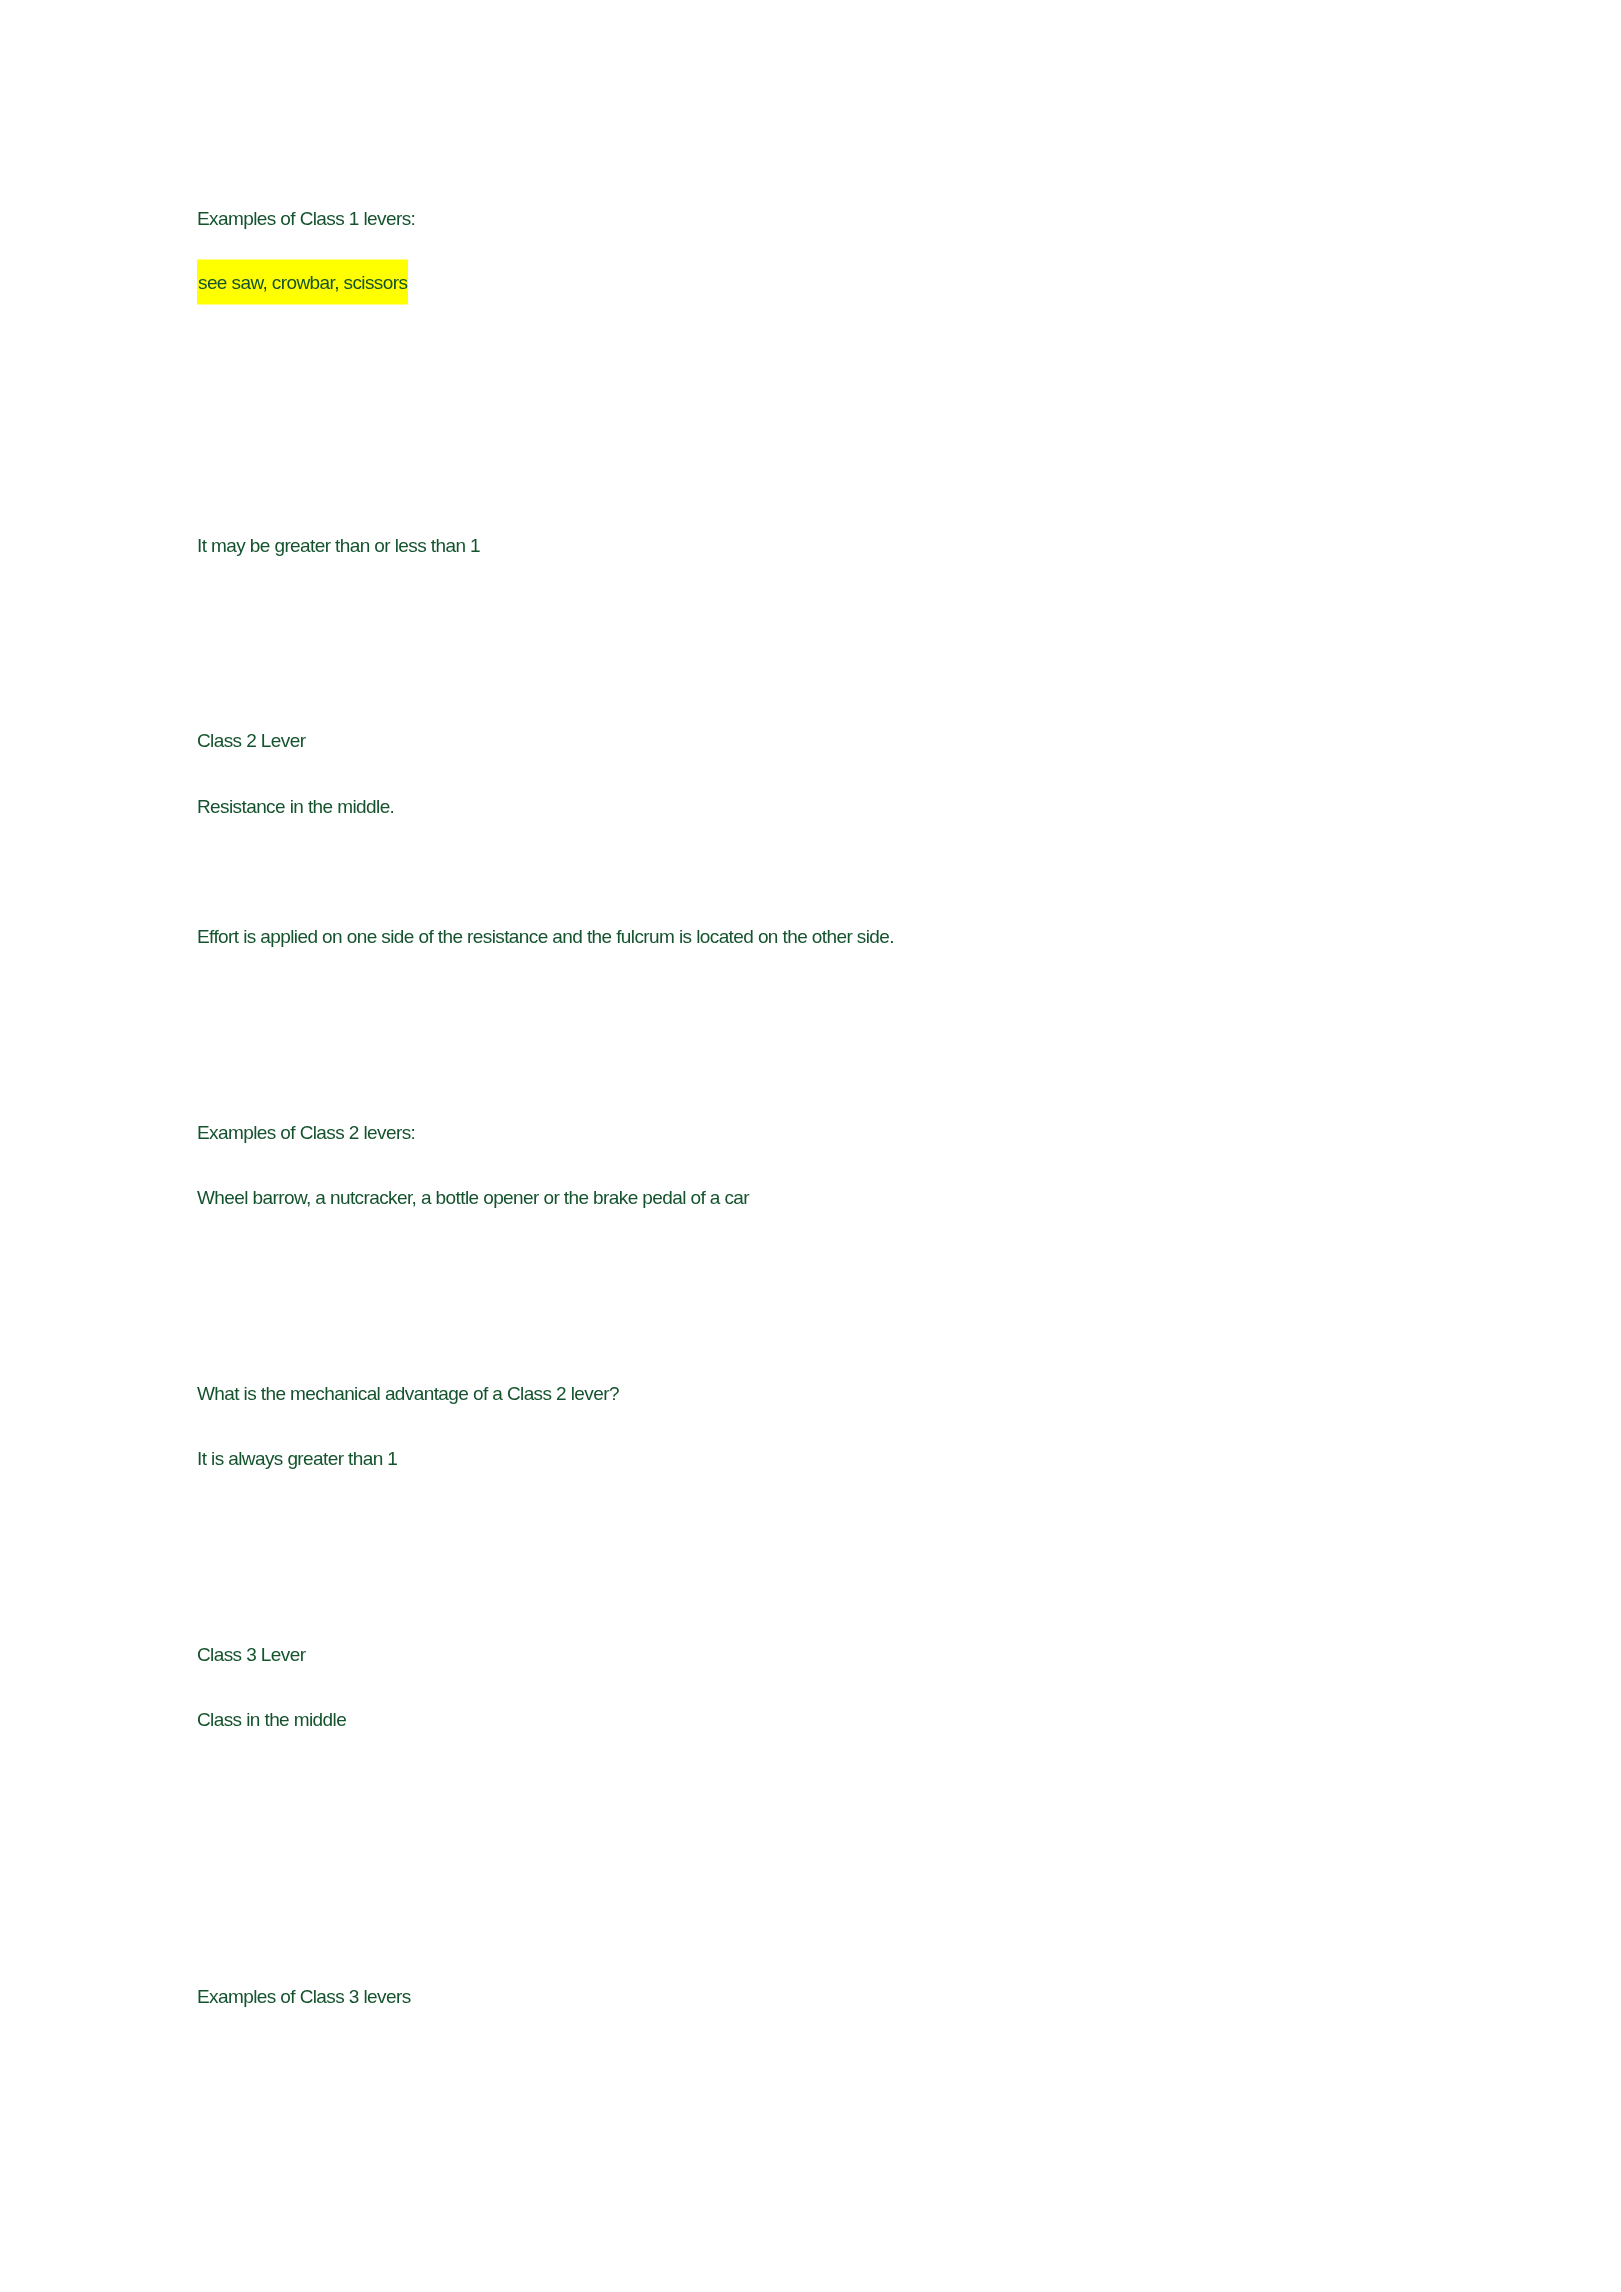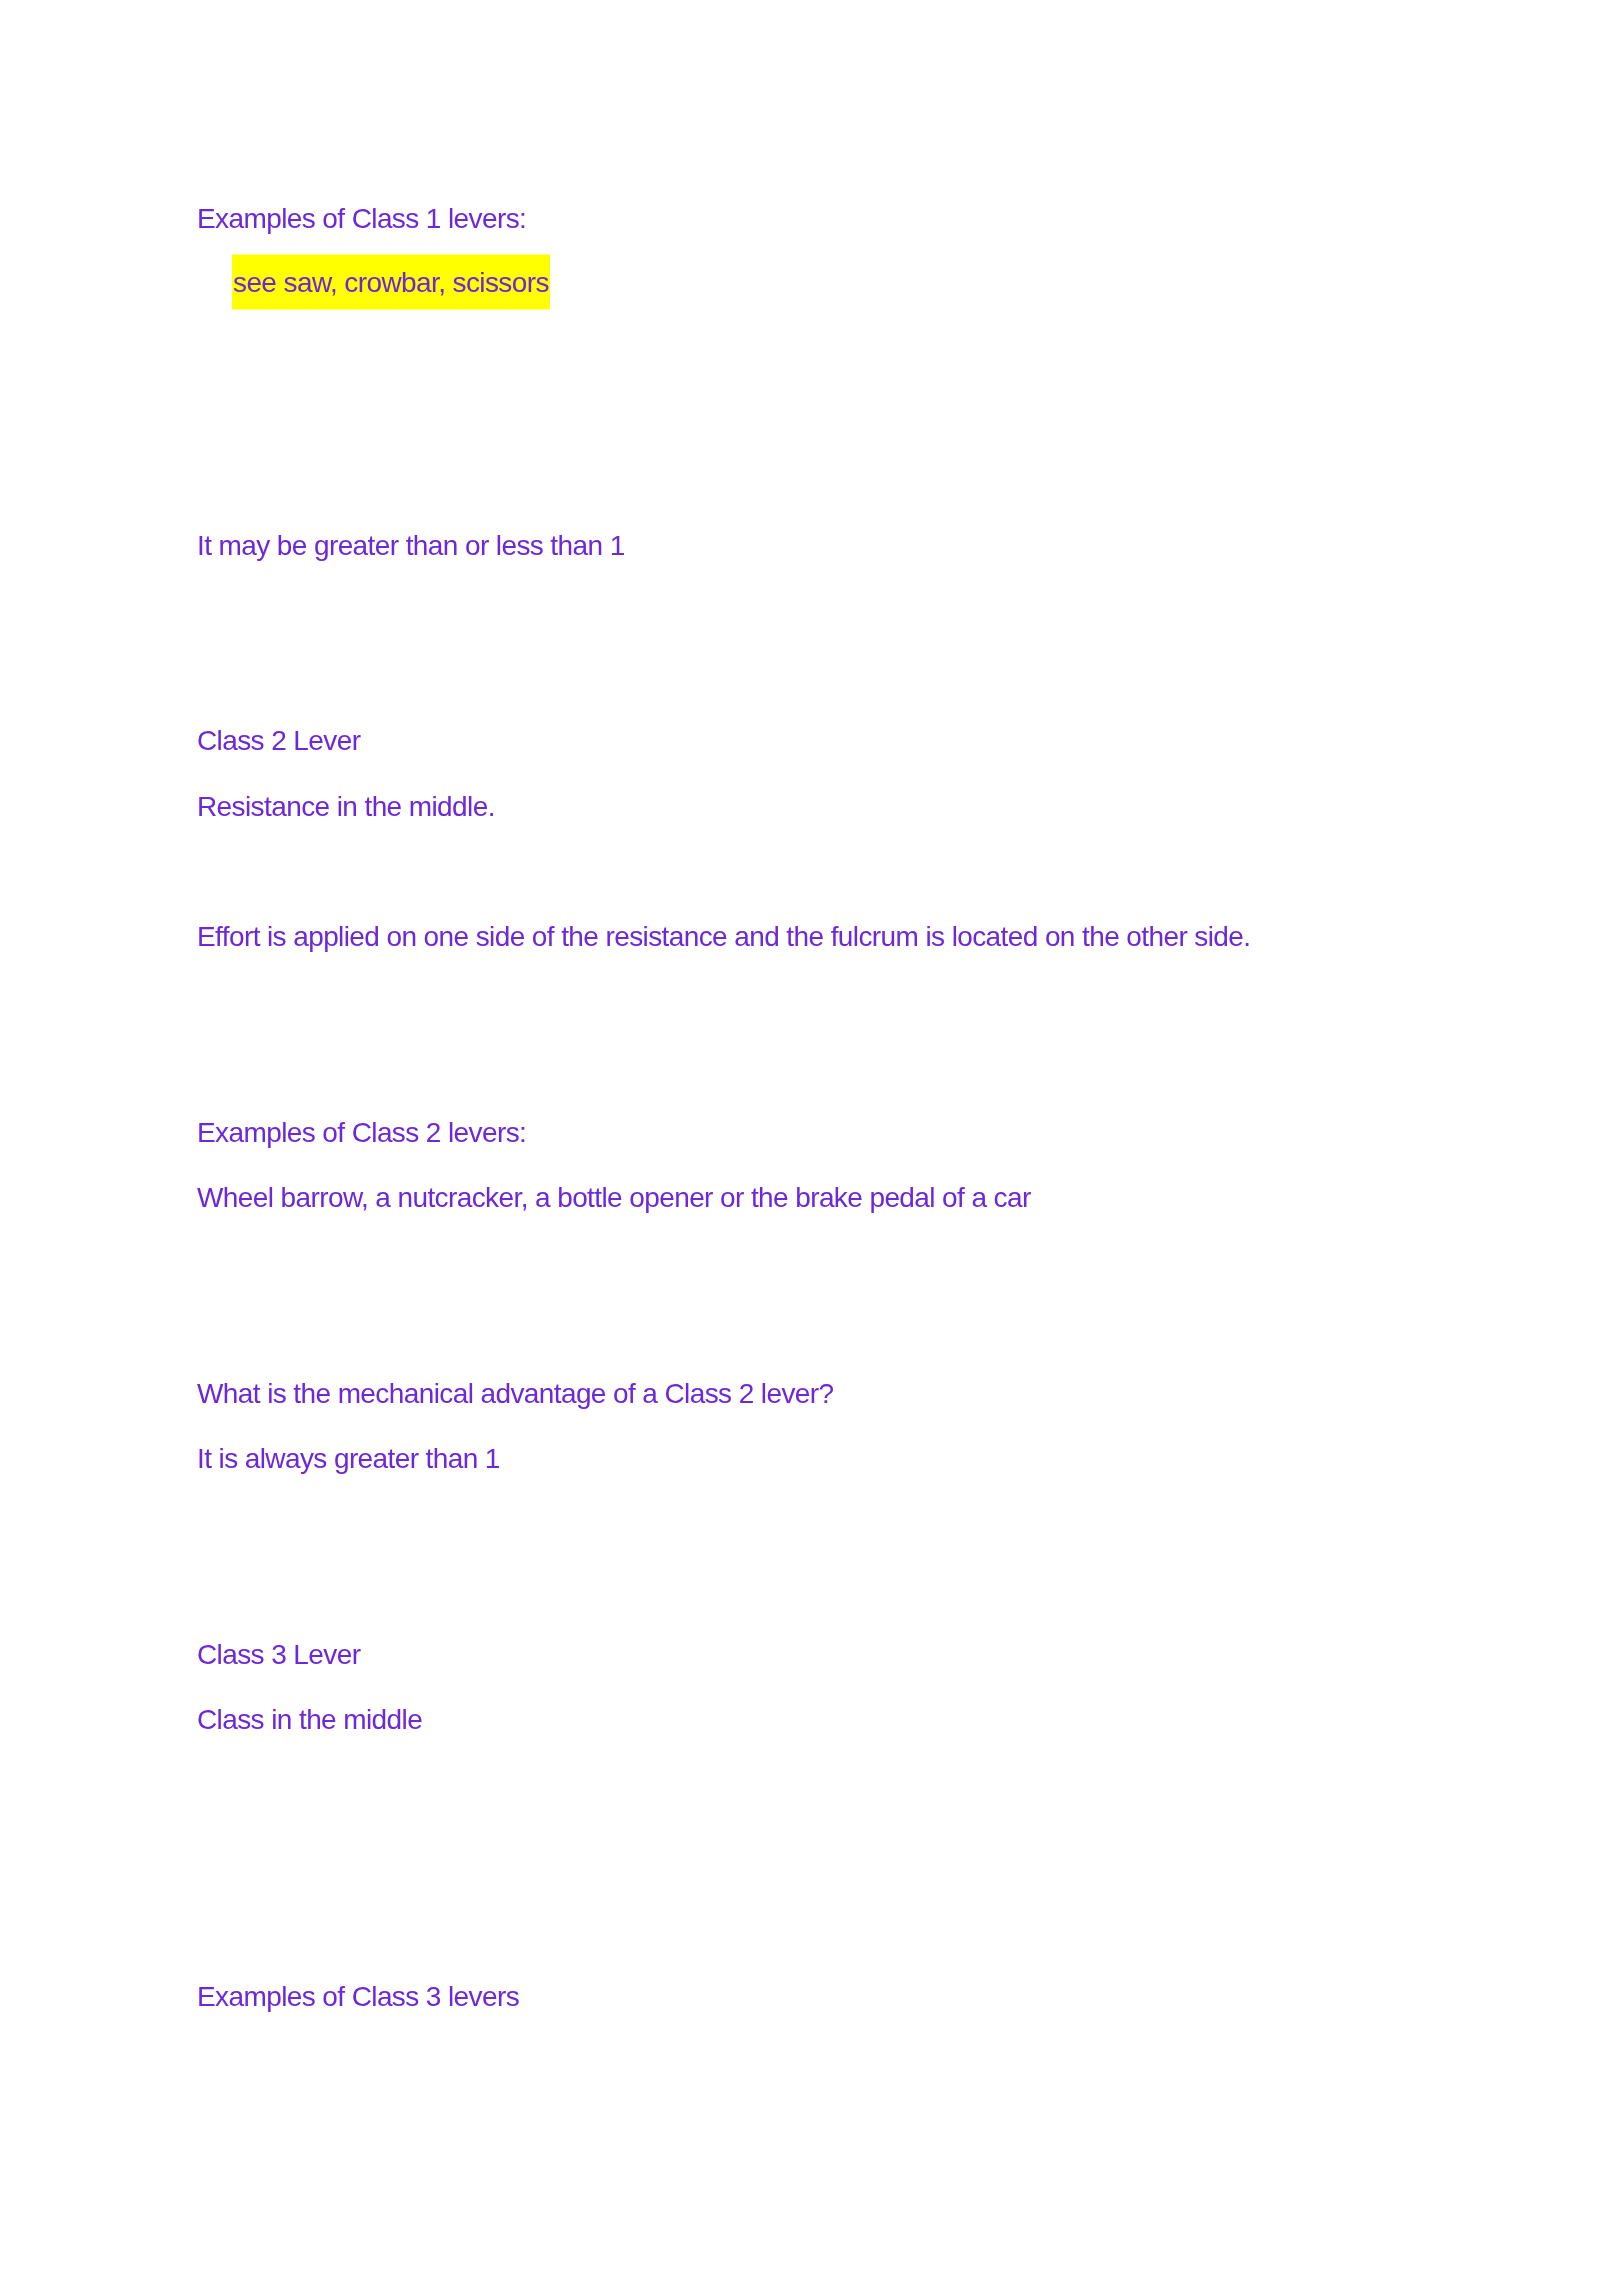--- a/index.html
+++ b/index.html
@@ -2,28 +2,28 @@
 <html><head>
   <meta charset="utf-8">
   <style>
     html, body { margin: 0; padding: 0; background: #ffffff; }
     body { width: 1621px; height: 2293px; position: relative; overflow: hidden; }
     .page { position: absolute; left: 0; top: 0; width: 1621px; height: 2293px; background: #ffffff; }
     .line {
       position: absolute;
       left: 197px;
       font-family: "Liberation Sans", sans-serif;
-      font-size: 28px;
+      font-size: 19px;
       line-height: 45px;
-      color: #6d28d9;
+      color: #14532d;
       white-space: nowrap;
       letter-spacing: -0.6px;
       transform: translateY(-50%);
     }
-    .hl { background: #ffff00; padding: 12px 1px; margin-left: 35px; }
+    .hl { background: #ffff00; padding: 12px 1px; }
   </style>
 </head>
 <body>
 
 <div class="page">
   <div class="line" style="top:218px">Examples of Class 1 levers:</div>
   <div class="line" style="top:282px"><span class="hl">see saw, crowbar, scissors</span></div>
   <div class="line" style="top:545px">It may be greater than or less than 1</div>
   <div class="line" style="top:740px">Class 2 Lever</div>
   <div class="line" style="top:806px">Resistance in the middle.</div>

